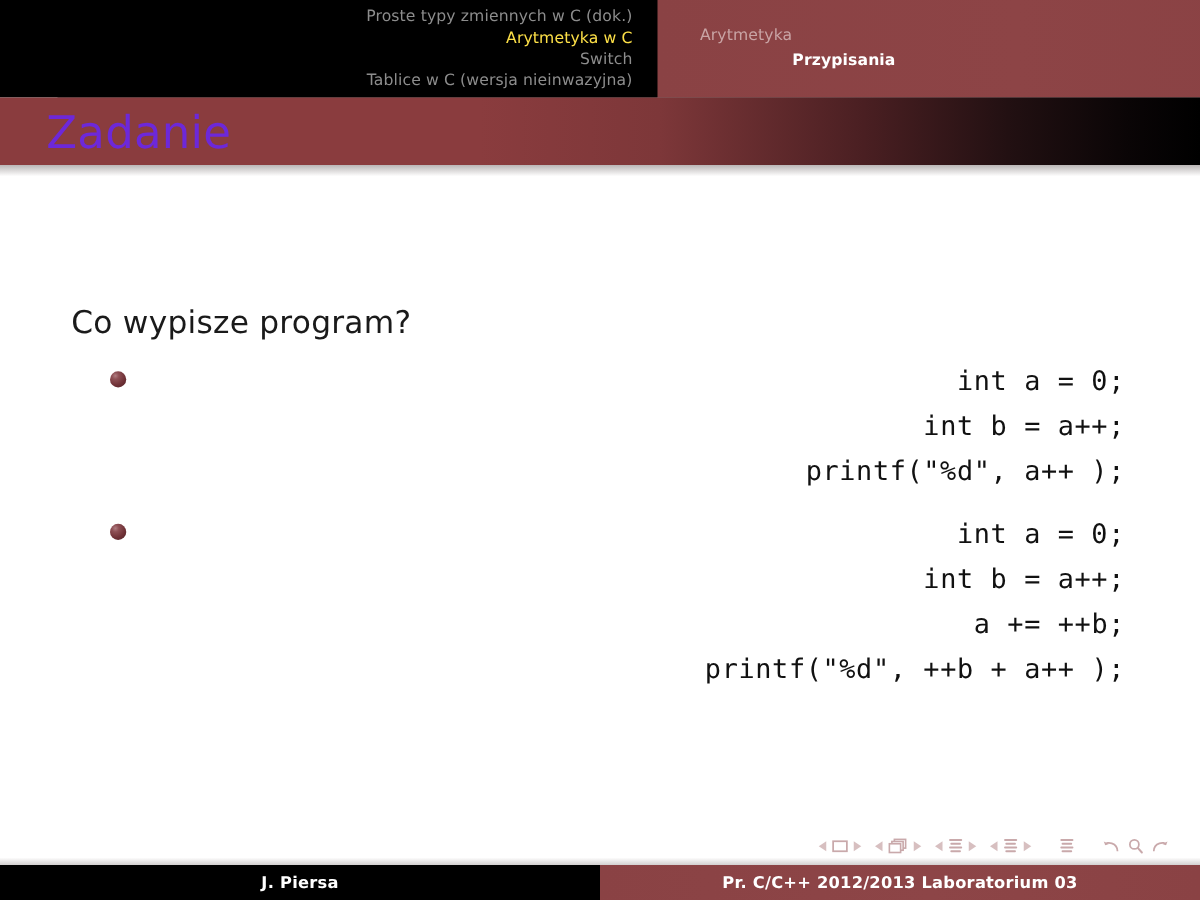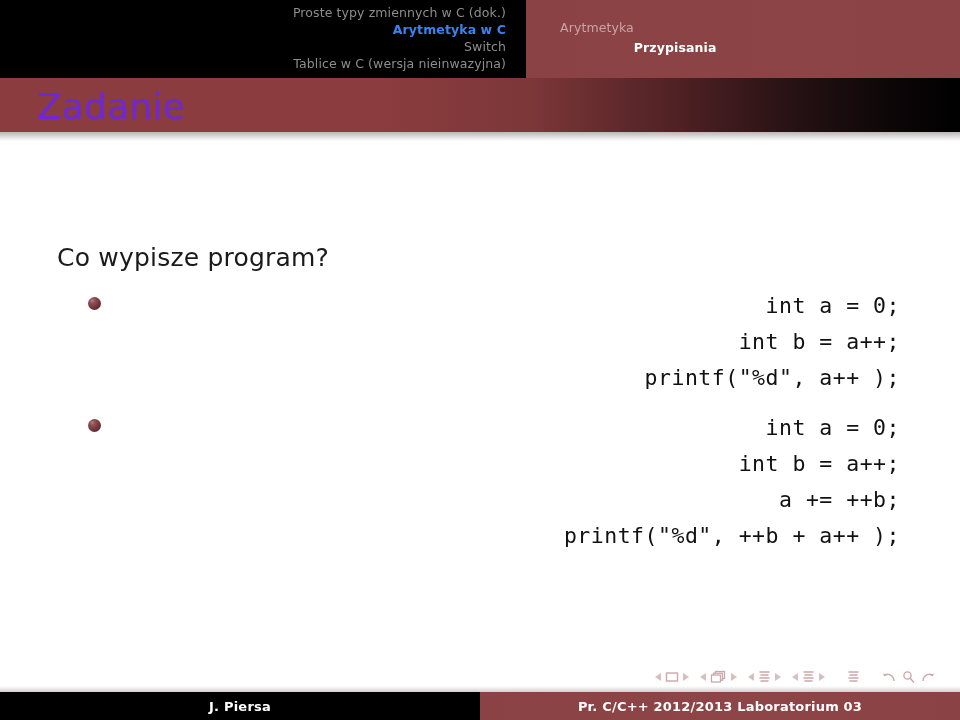--- a/index.html
+++ b/index.html
@@ -37,22 +37,22 @@
     justify-content: flex-start;
   }
   .section-entry {
     font-size: 12.5px;
     line-height: 17px;
     color: #8d8d8d;
     white-space: nowrap;
     letter-spacing: 0.1px;
   }
   .section-entry.active {
-    color: #3b82f6;
-    font-weight: bold;
+    color: #fde047;
+    font-weight: normal;
   }
 
   .subsection-panel {
     width: 480px;
     height: 78px;
     background: linear-gradient(to right, #8a4244 0%, #8d4446 60%, #8a4244 100%);
     box-sizing: border-box;
     padding: 19px 0 0 34px;
     display: flex;
     align-items: flex-start;

